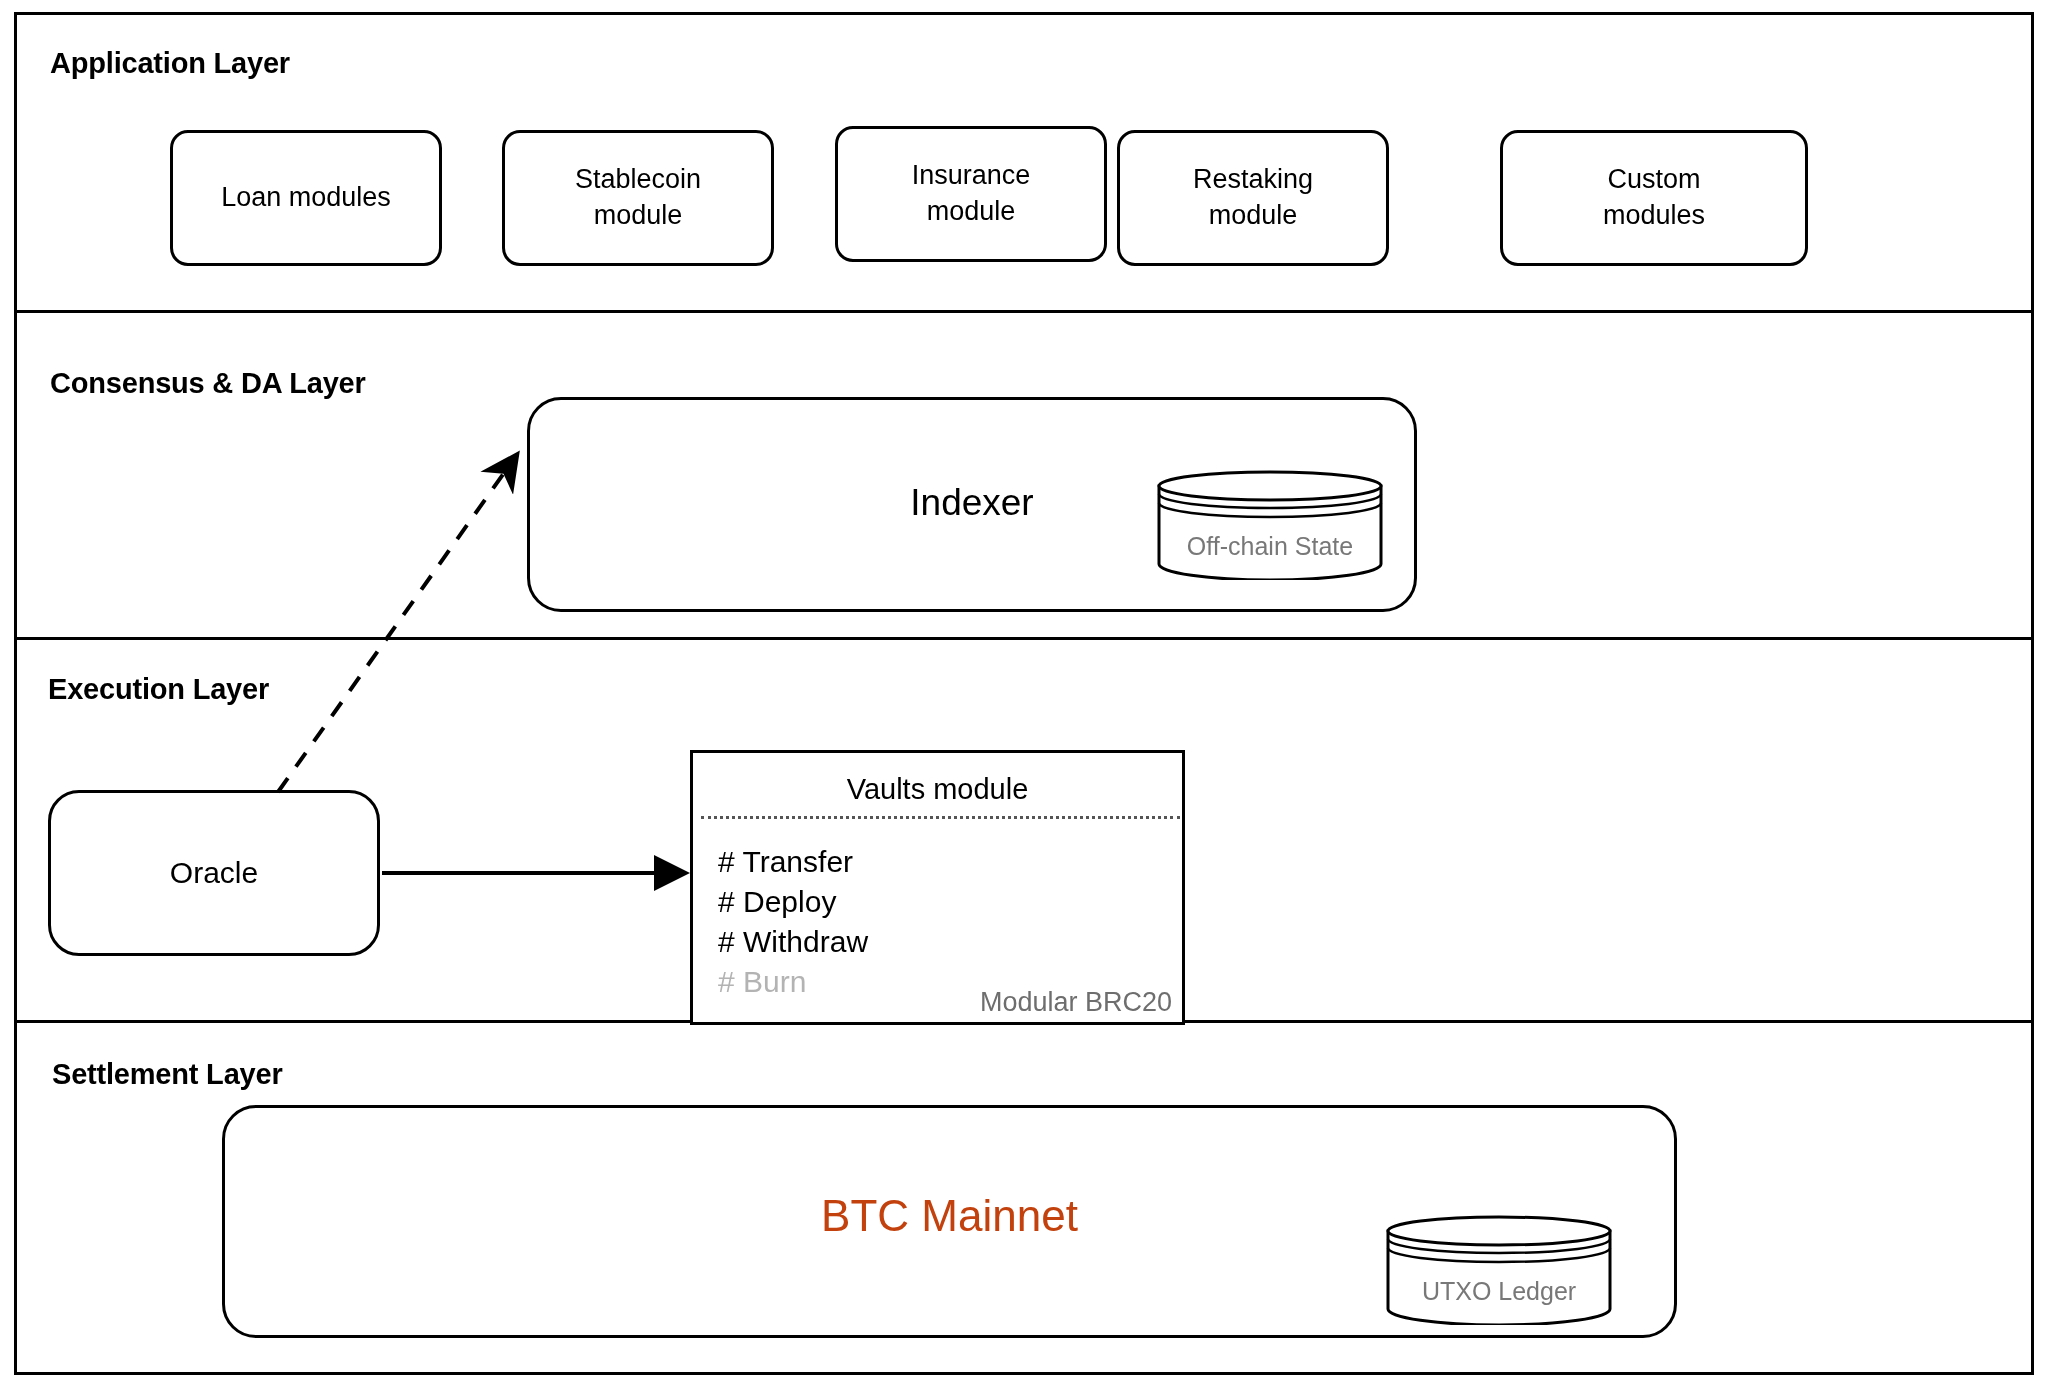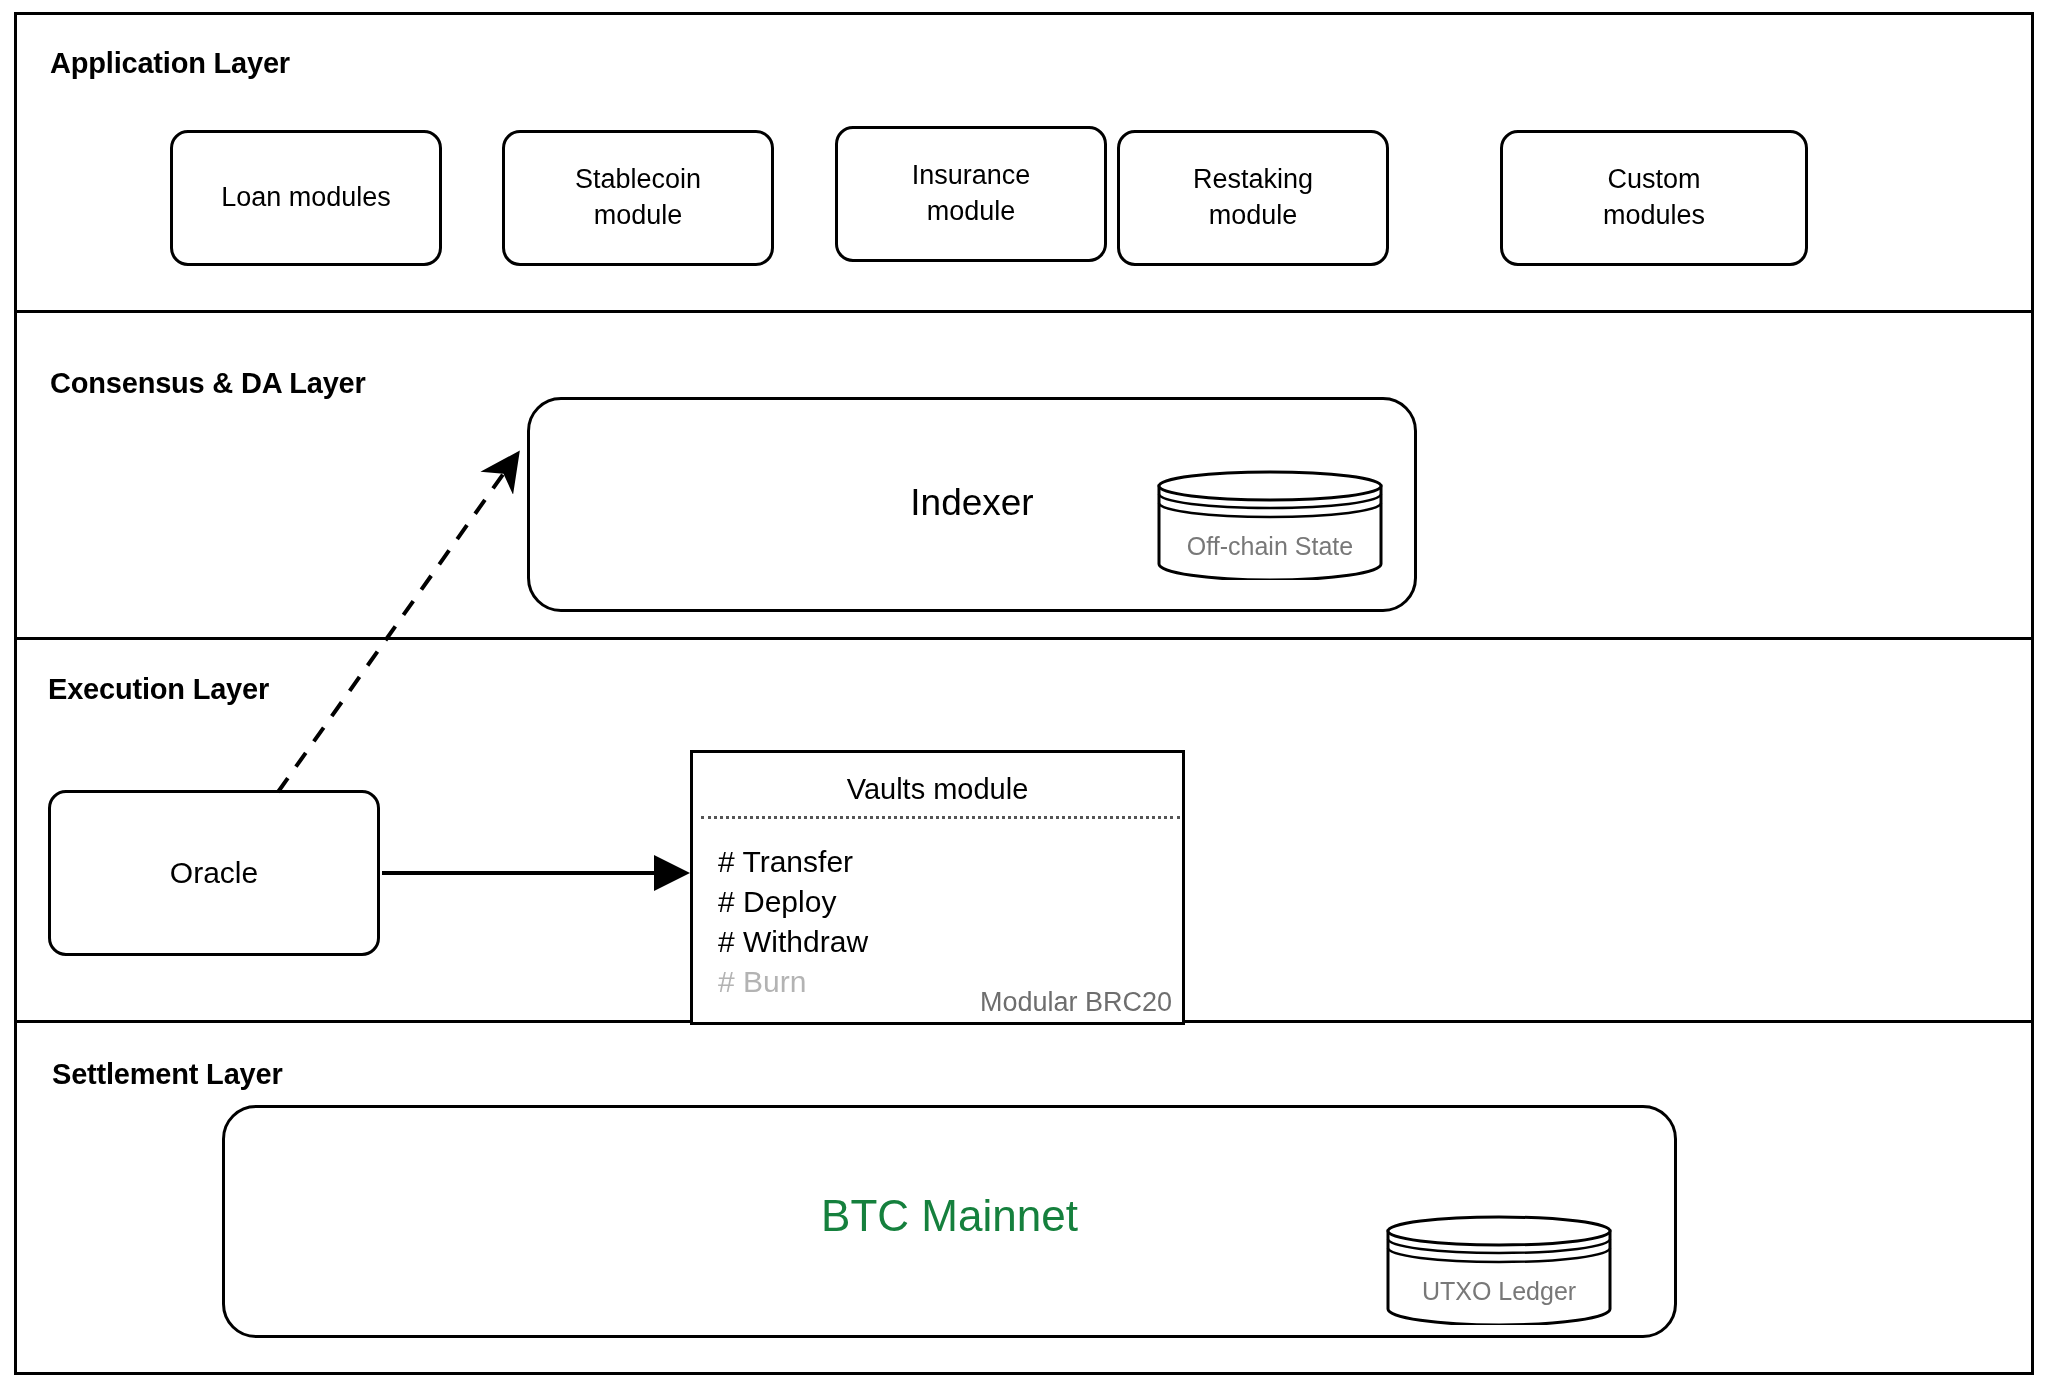--- a/index.html
+++ b/index.html
@@ -78,21 +78,21 @@
     position: absolute;
     font-size: 37px;
     color: #000000;
     white-space: nowrap;
   }
 
   
   #btc-title {
     position: absolute;
     font-size: 44px;
-    color: #15803d;
+    color: #c2410c;
     white-space: nowrap;
   }
 
   
   .cylinder {
     position: absolute;
   }
   .cyl-caption {
     position: absolute;
     left: 0;
@@ -194,21 +194,21 @@
   <div class="cylinder" style="left:1156px;top:470px;width:228px;height:110px;">
     <svg width="228" height="110" viewBox="0 0 228 110" xmlns="http://www.w3.org/2000/svg">
       <path d="M3 16 L3 94 A111 16 0 0 0 225 94 L225 16 Z" fill="#ffffff" stroke="#000000" stroke-width="3"></path>
       <ellipse cx="114" cy="16" rx="111" ry="14" fill="#ffffff" stroke="#000000" stroke-width="3"></ellipse>
       <path d="M3 24 A111 14 0 0 0 225 24" fill="none" stroke="#000000" stroke-width="2.5"></path>
       <path d="M3 33 A111 14 0 0 0 225 33" fill="none" stroke="#000000" stroke-width="2.5"></path>
     </svg>
     <div class="cyl-caption" style="top:62px;font-size:25px;">Off-chain State</div>
   </div>
 
-  <div class="node rounded-sm" style="left:48px;top:790px;width:332px;height:166px;">
+  <div class="node rounded-sm" style="left:48px;top:790px;width:332px;height:166px;border-radius:31px;">
     <span class="node-label" style="font-size:30px;">Oracle</span>
   </div>
 
   <div id="vaults-box" style="left:690px;top:750px;width:495px;height:275px;">
 
     <div id="vaults-title" style="top:20px;">Vaults module</div>
 
     <div id="vaults-sep" style="left:8px;top:63px;width:479px;"></div>
 
     <div class="vault-method" style="left:25px;top:92px;"># Transfer</div>

